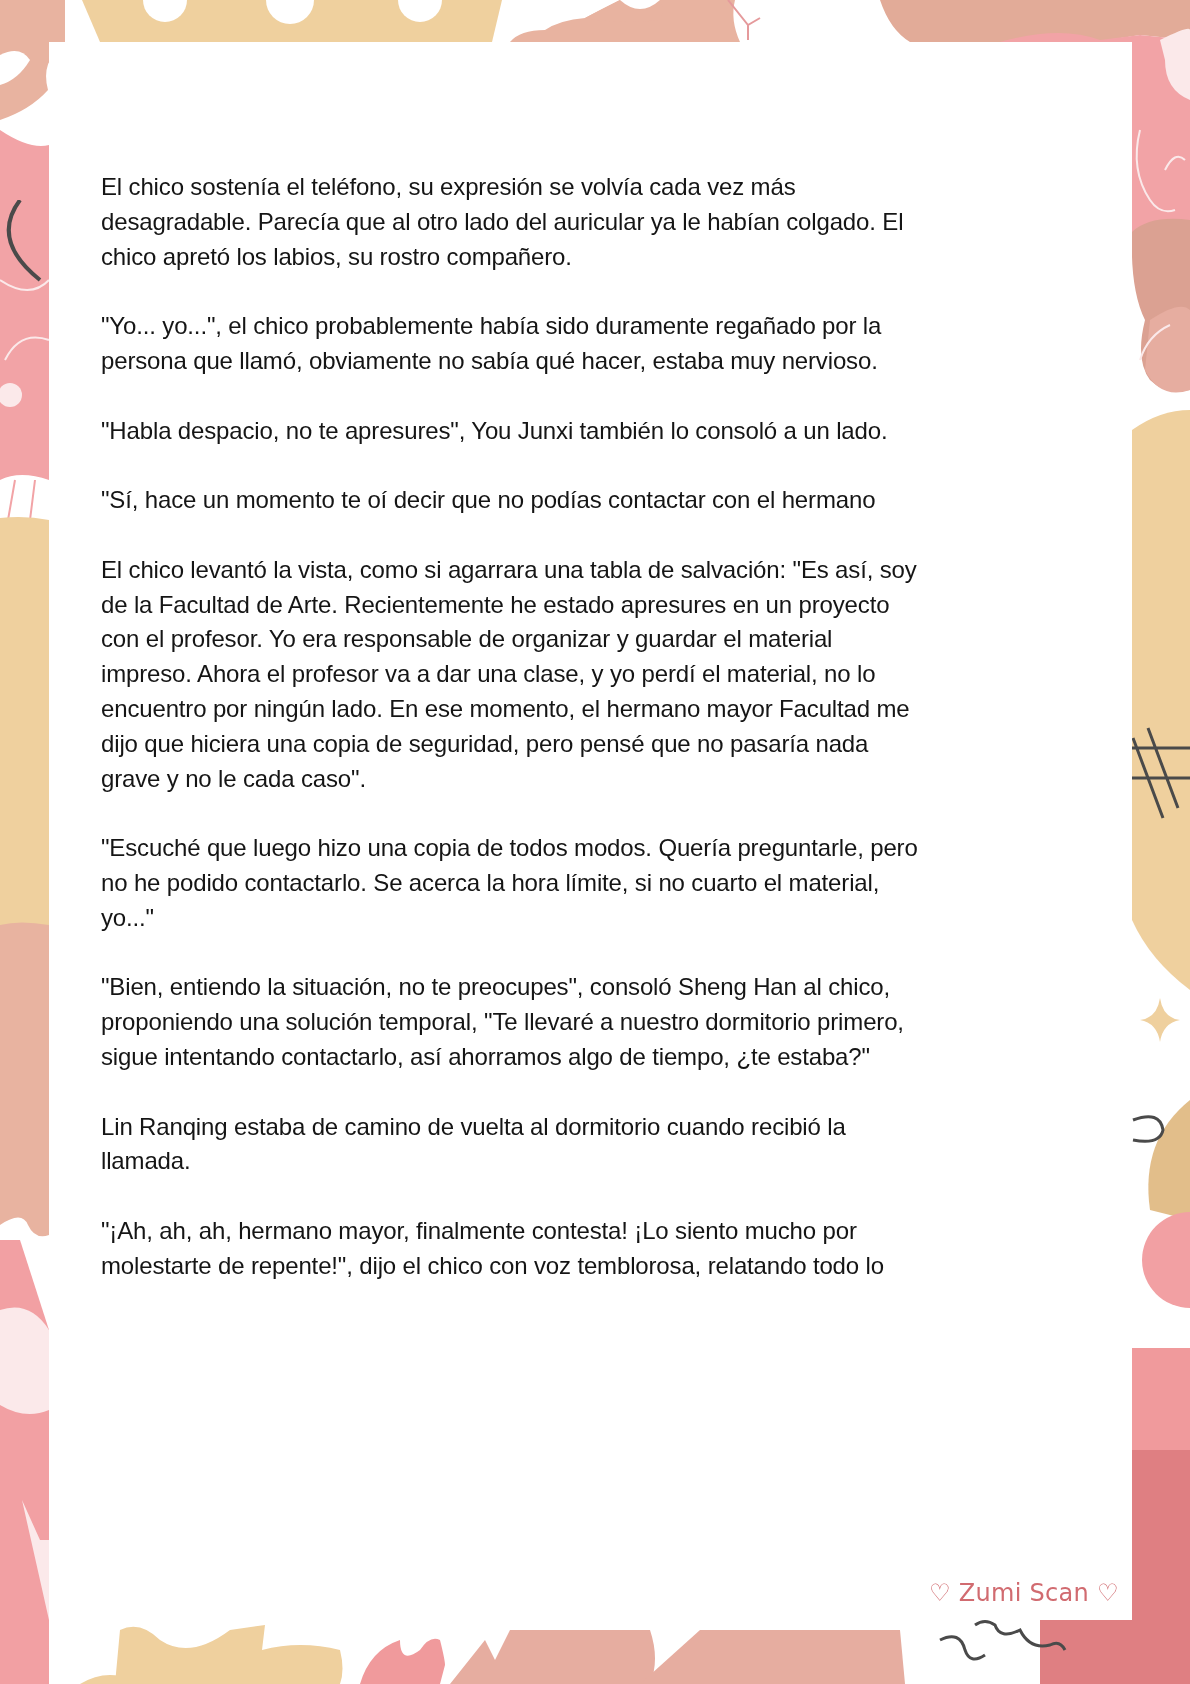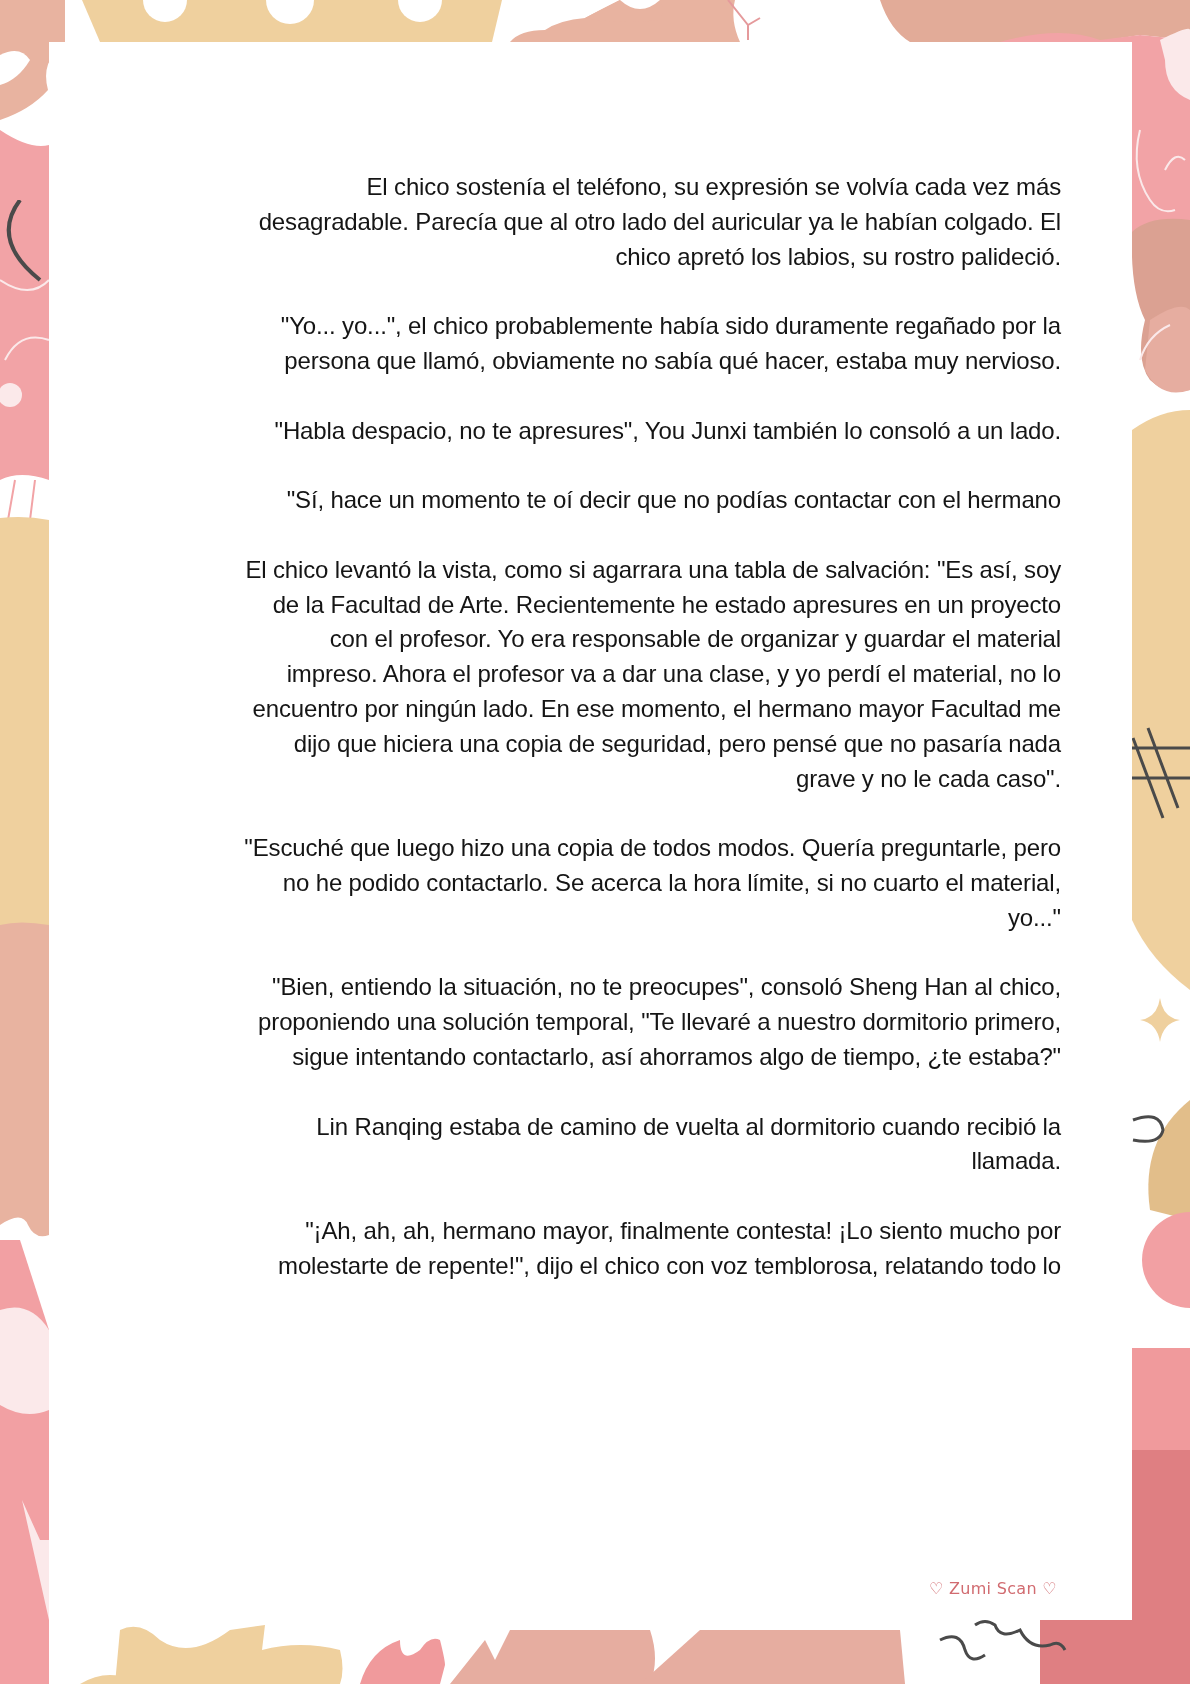--- a/index.html
+++ b/index.html
@@ -12,24 +12,24 @@
   .page {
     position: absolute; left: 49px; top: 42px; width: 1083px; height: 1578px;
     background: #ffffff;
   }
   .text {
     position: absolute; left: 52px; top: 128px; width: 960px;
     font-size: 24px; line-height: 34.8px; color: #151515;
     letter-spacing: -0.15px;
   }
   .para { margin: 0 0 34.8px 0; }
-  .line { display: block; white-space: nowrap; text-align: right; }
+  .line { display: block; white-space: nowrap; }
   .credit {
     position: absolute; left: 880px; top: 1537px;
-    font-size: 16px; color: #d16b70; font-family: "DejaVu Sans", sans-serif;
+    font-size: 24px; color: #d16b70; font-family: "DejaVu Sans", sans-serif;
     letter-spacing: 0.3px;
   }
 </style>
 </head>
 <body>
 
 <div class="deco" style="left:0;top:0;width:1190px;height:1684px;">
   <svg width="1190" height="1684" viewBox="0 0 1190 1684" xmlns="http://www.w3.org/2000/svg">
 
     <path d="M0 0 H65 V45 Q40 60 48 90 Q30 110 0 120 Z" fill="#e8b3a0"></path>
@@ -96,21 +96,21 @@
 
     <path d="M940 1640 Q960 1630 965 1650 Q970 1665 985 1655 M975 1625 Q985 1618 995 1625 Q1000 1640 1020 1630 Q1030 1650 1050 1645 Q1060 1640 1065 1650" stroke="#4a4a4a" stroke-width="3" fill="none"></path>
   </svg>
 </div>
 
 <div class="page">
   <div class="text" id="doc-body">
       <p class="para">
         <span class="line">El chico sostenía el teléfono, su expresión se volvía cada vez más</span>
         <span class="line">desagradable. Parecía que al otro lado del auricular ya le habían colgado. El</span>
-        <span class="line">chico apretó los labios, su rostro palideció.</span>
+        <span class="line">chico apretó los labios, su rostro compañero.</span>
       </p>
       <p class="para">
         <span class="line">"Yo... yo...", el chico probablemente había sido duramente regañado por la</span>
         <span class="line">persona que llamó, obviamente no sabía qué hacer, estaba muy nervioso.</span>
       </p>
       <p class="para">
         <span class="line">"Habla despacio, no te apresures", You Junxi también lo consoló a un lado.</span>
       </p>
       <p class="para">
         <span class="line">"Sí, hace un momento te oí decir que no podías contactar con el hermano</span>

